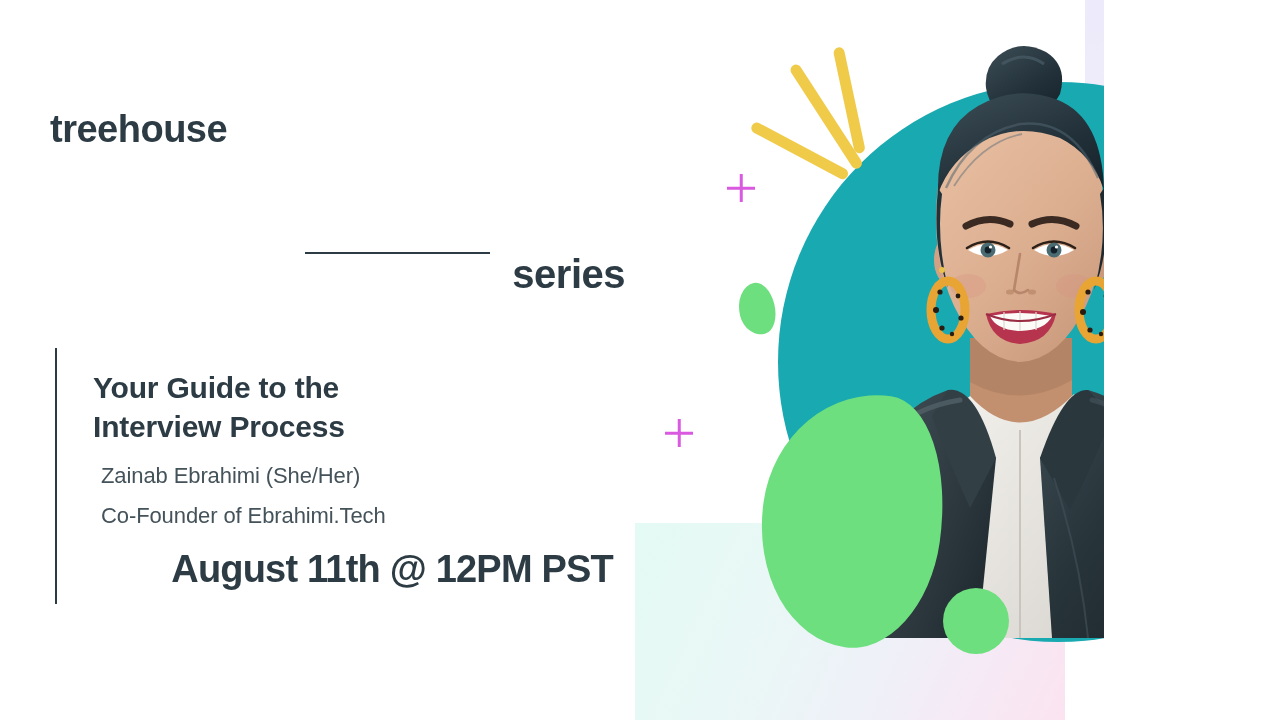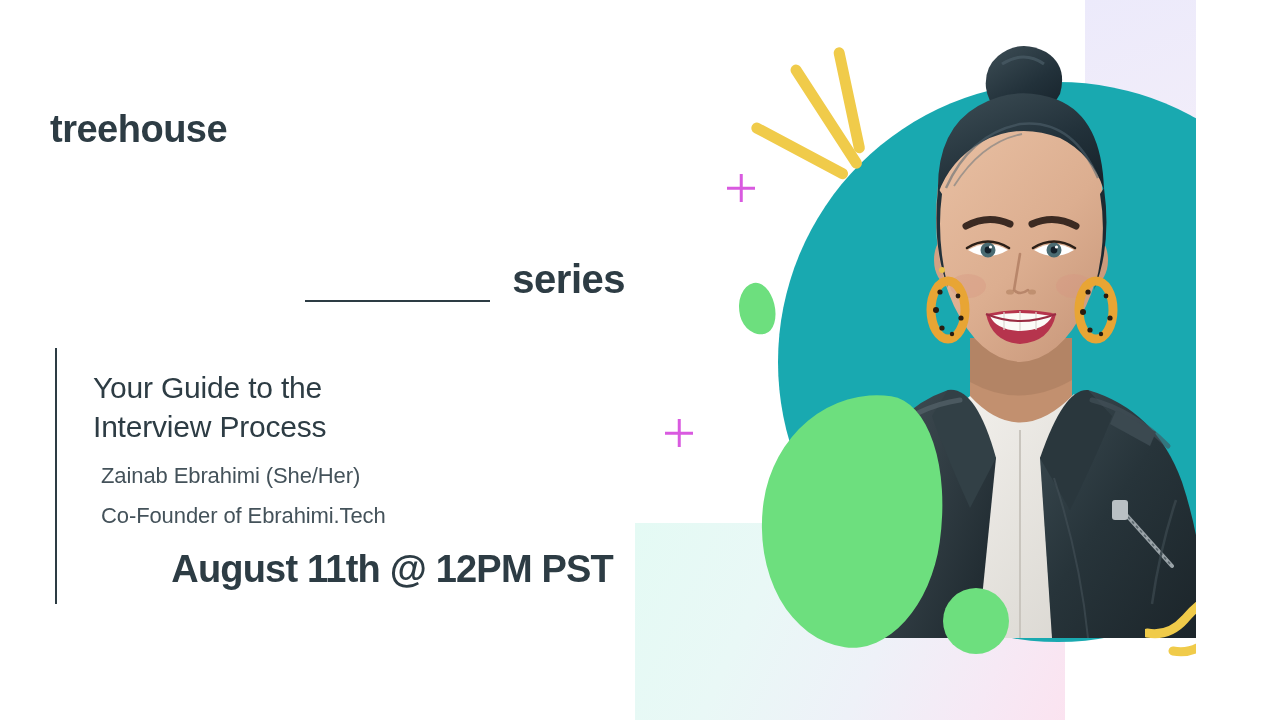--- a/index.html
+++ b/index.html
@@ -2,21 +2,21 @@
 <html><head>
 <meta charset="utf-8">
 <style>
   html,body{margin:0;padding:0;}
   body{
     width:1280px;height:720px;overflow:hidden;
     background:#ffffff;
     font-family:"Liberation Sans", sans-serif;
     position:relative;
   }
-  #stage{position:absolute;inset:0;width:1196px;height:720px;overflow:hidden;background:#fff;}
+  #stage{position:absolute;inset:0;width:1104px;height:720px;overflow:hidden;background:#fff;}
 
   
   .panel-gradient-top{
     position:absolute;left:1085px;top:0;width:195px;height:560px;
     background:linear-gradient(160deg,#eceafb 0%,#f3eef9 35%,#fbeaf4 70%,#fde8f1 100%);
   }
   .panel-gradient-bottom{
     position:absolute;left:635px;top:523px;width:430px;height:197px;
     background:linear-gradient(115deg,#e4faf4 0%,#e9f8f6 30%,#eef1f8 58%,#f6e9f5 82%,#fbe3f0 100%);
   }
@@ -74,33 +74,33 @@
   }
   .headline{
     position:absolute;left:44px;top:160px;
     font-size:76px;font-weight:700;letter-spacing:-1px;line-height:1;
     color:transparent;
     -webkit-text-stroke:1.6px #2d3c44;
     white-space:nowrap;
   }
   .series-row{
     position:absolute;left:305px;top:252px;width:320px;height:50px;
-    display:flex;align-items:flex-end;gap:22px;
+    display:flex;align-items:flex-start;gap:22px;
   }
   .series-rule{flex:1 1 auto;height:2px;background:#2d3c44;}
   .series-word{
     font-size:40px;font-weight:700;color:#2d3c44;letter-spacing:-0.5px;
   }
 
   .detail-block{position:absolute;left:55px;top:348px;width:560px;height:256px;}
   .detail-rule{position:absolute;left:0;top:0;width:2px;height:256px;background:#2d3c44;}
   .detail-inner{position:absolute;left:38px;top:20px;width:520px;}
 
   .talk-title{
-    font-size:30px;font-weight:400;color:#2d3c44;line-height:1.3;
+    font-size:30px;font-weight:700;color:#2d3c44;line-height:1.3;
     letter-spacing:-0.2px;margin:0 0 14px 0;
   }
   .talk-title span{display:block;}
   .speaker-name,.speaker-role{
     font-size:22px;font-weight:400;color:#44525a;line-height:1.45;margin:8px;
     letter-spacing:-0.1px;
   }
   .event-time{
     margin:16px 0 0 0;
     font-size:38px;font-weight:700;color:#2d3c44;letter-spacing:-0.8px;text-align:right;

